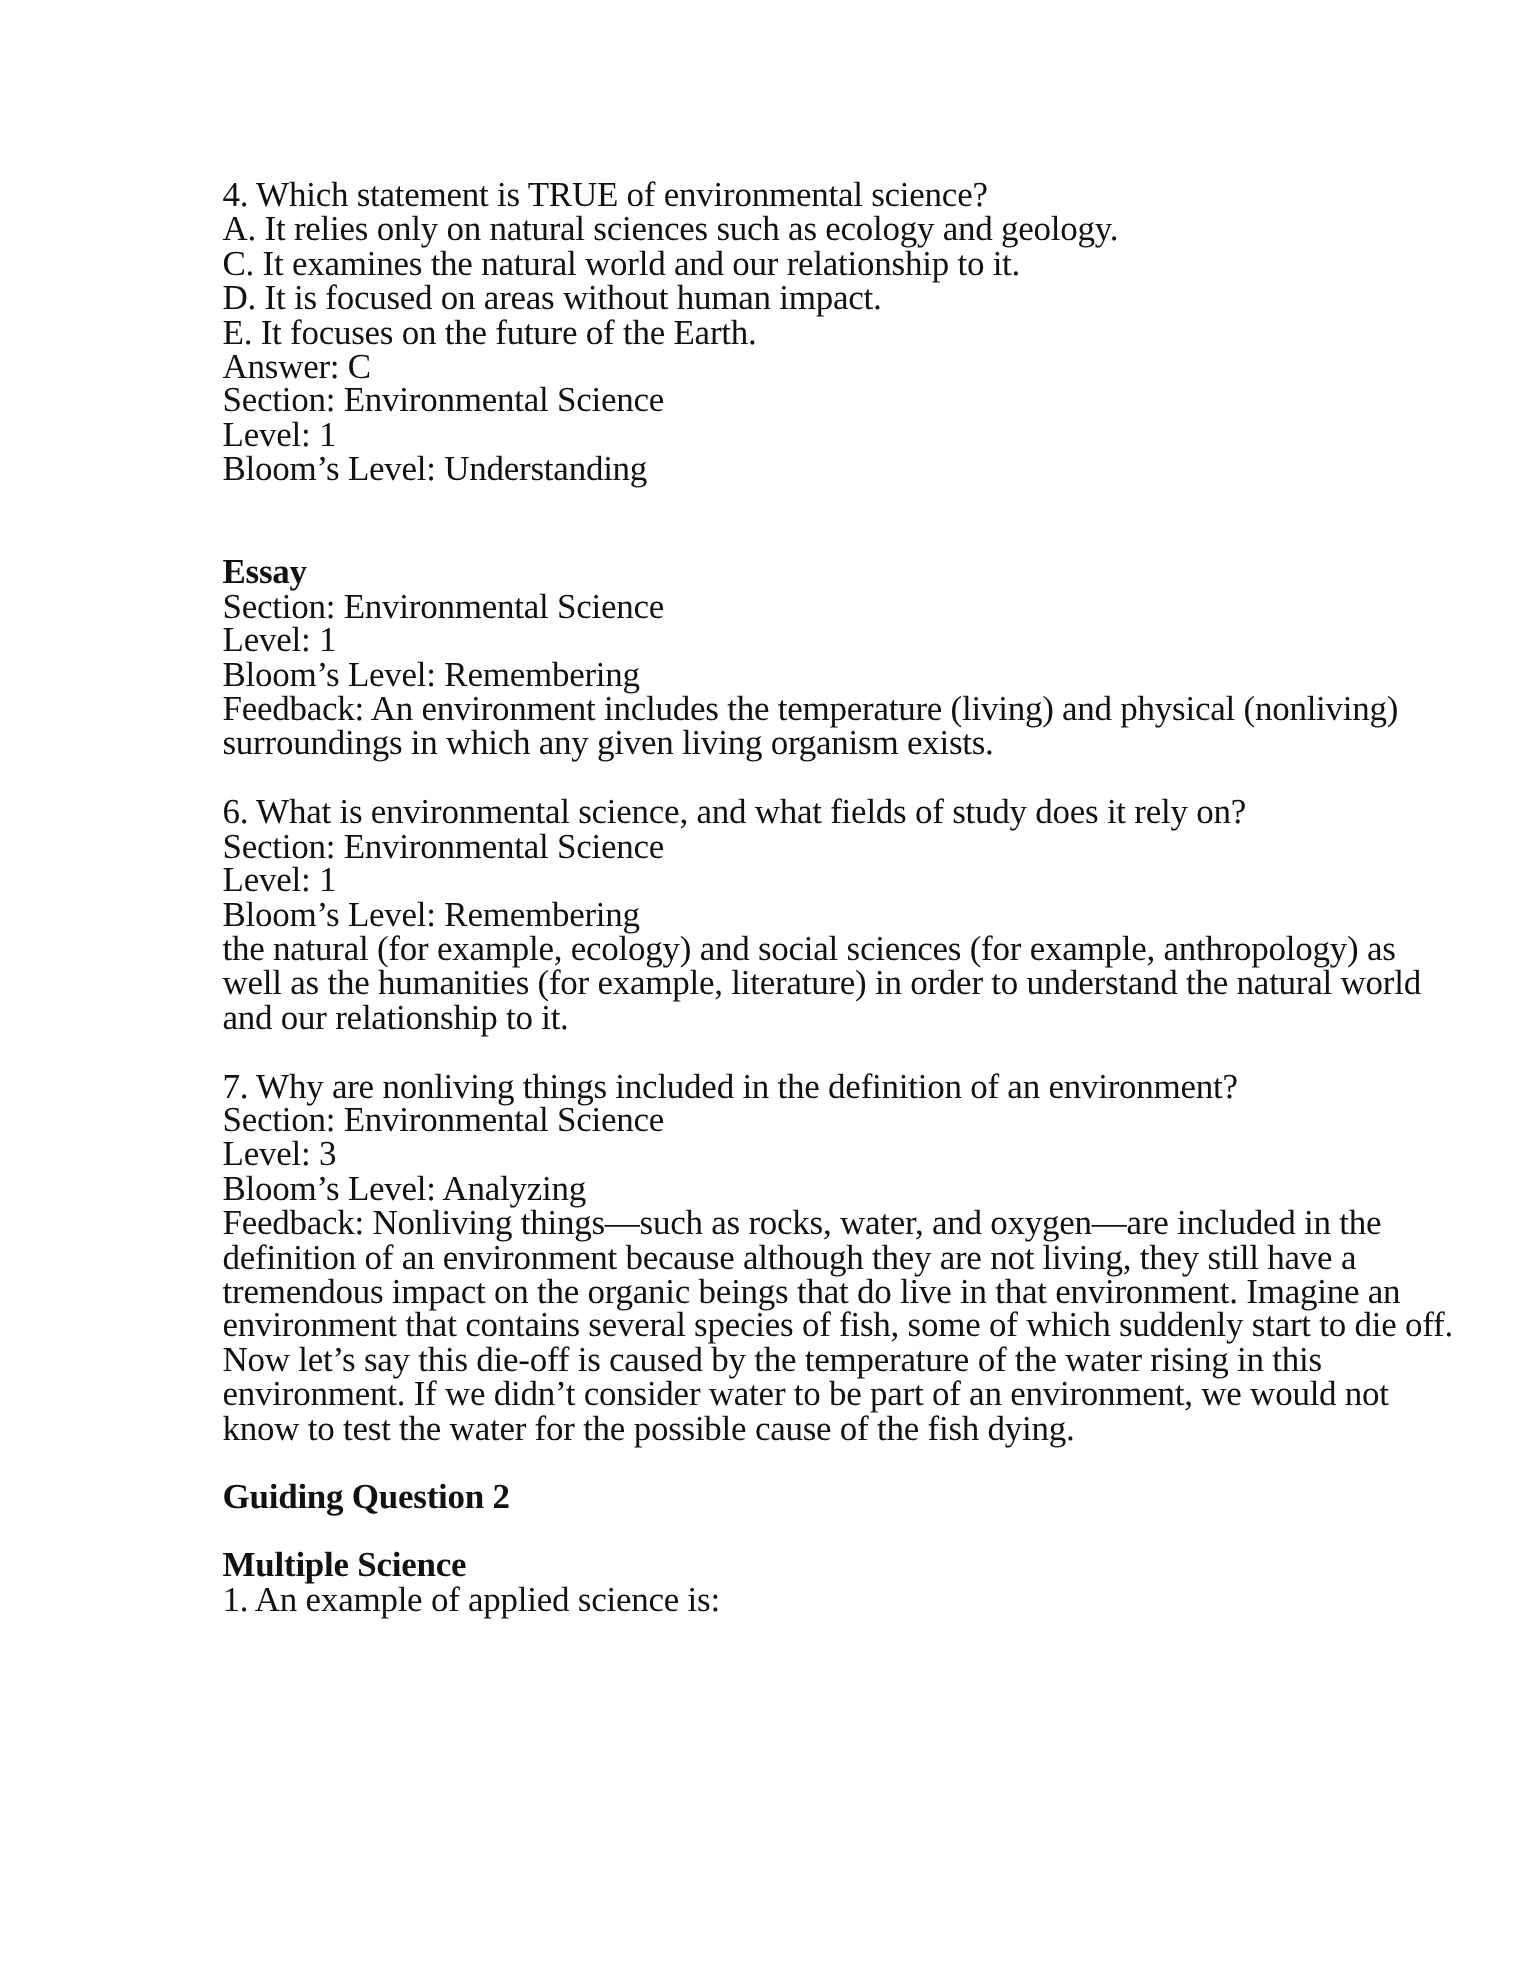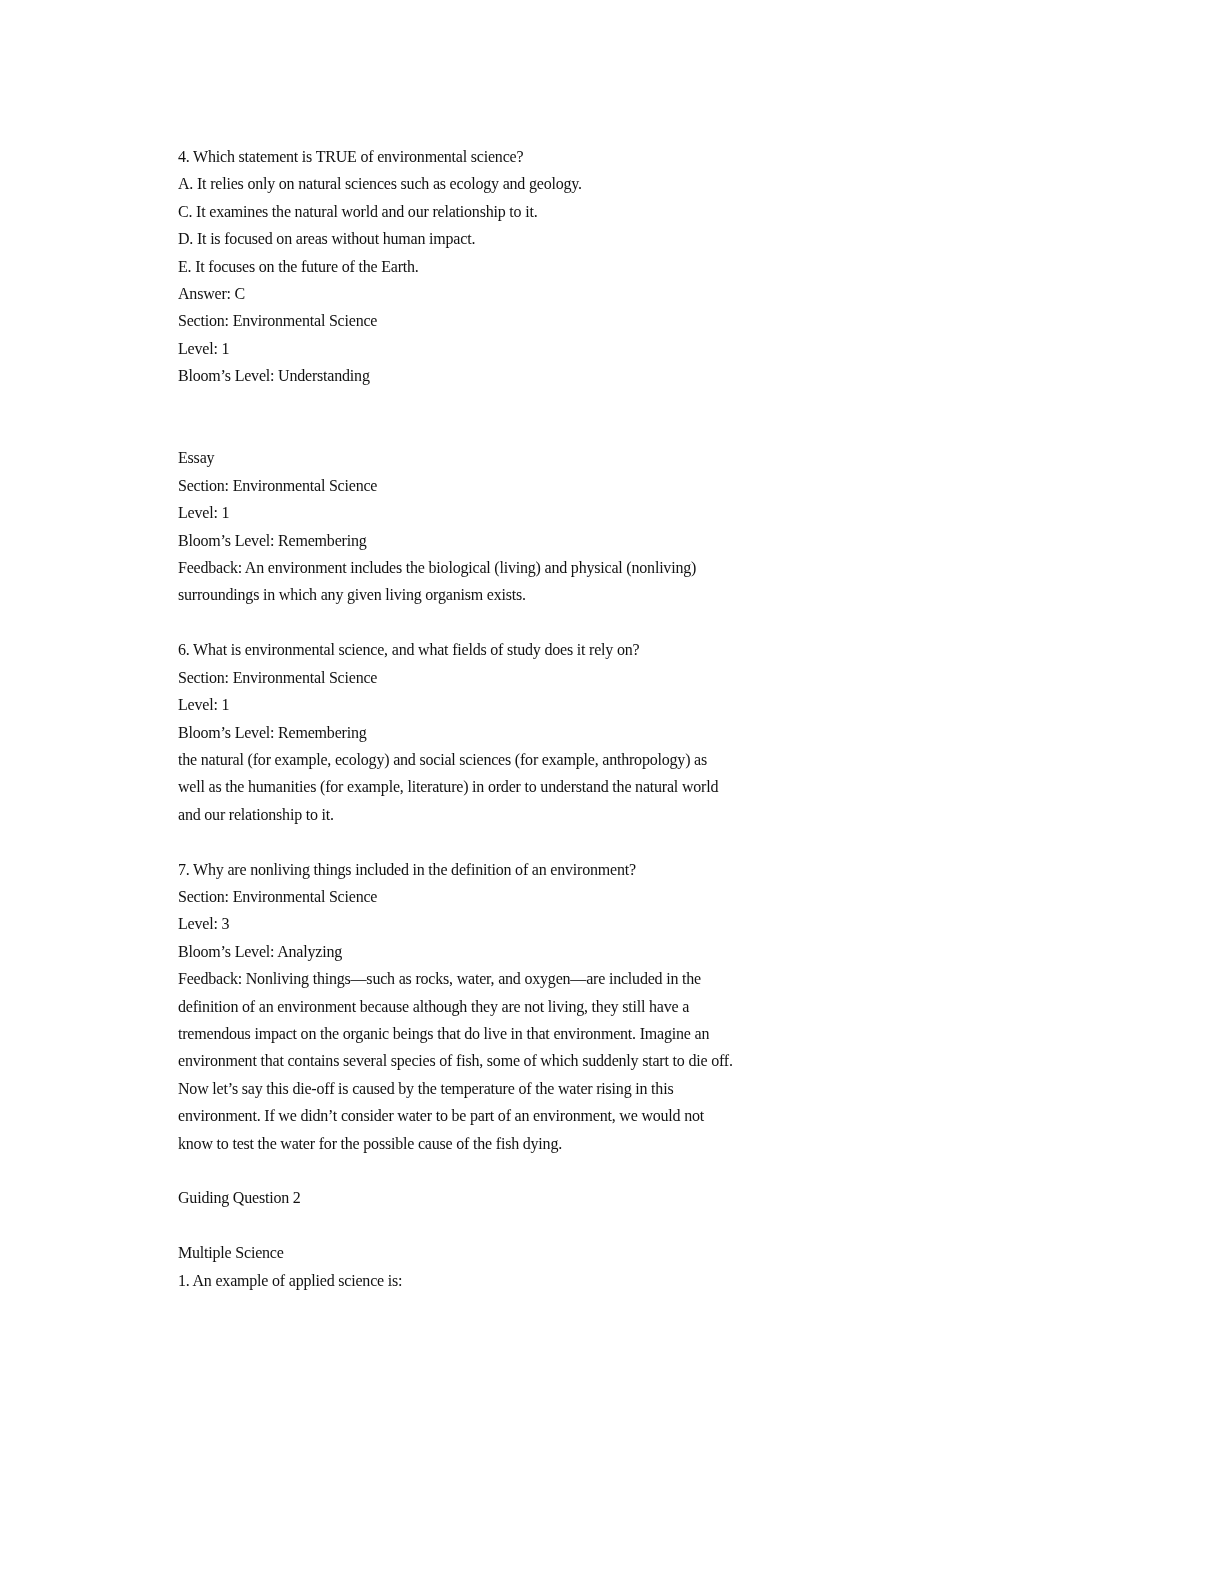--- a/index.html
+++ b/index.html
@@ -13,30 +13,30 @@
       position: relative;
       overflow: hidden;
       font-family: "Liberation Serif", "DejaVu Serif", serif;
       color: #111111;
     }
     .page {
       position: absolute;
       left: 178px;
       top: 143px;
       width: 870px;
-      font-size: 16px;
+      font-size: 28px;
       line-height: 27.4px;
       letter-spacing: -0.2px;
     }
     .line {
       display: block;
       white-space: nowrap;
     }
     .bold {
-      font-weight: normal;
+      font-weight: bold;
     }
     .gap1 { height: 27.4px; }
     .gap2 { height: 54.8px; }
   </style>
 </head>
 <body>
 
 <div class="page">
 
   <div>
@@ -52,21 +52,21 @@
   </div>
 
   <div class="gap2"></div>
 
   <span class="line bold">Essay</span>
 
   <div>
     <span class="line">Section: Environmental Science</span>
     <span class="line">Level: 1</span>
     <span class="line">Bloom’s Level: Remembering</span>
-    <span class="line">Feedback: An environment includes the biological (living) and physical (nonliving)</span>
+    <span class="line">Feedback: An environment includes the temperature (living) and physical (nonliving)</span>
     <span class="line">surroundings in which any given living organism exists.</span>
   </div>
 
   <div class="gap1"></div>
 
   <div>
     <span class="line">6. What is environmental science, and what fields of study does it rely on?</span>
     <span class="line">Section: Environmental Science</span>
     <span class="line">Level: 1</span>
     <span class="line">Bloom’s Level: Remembering</span>

